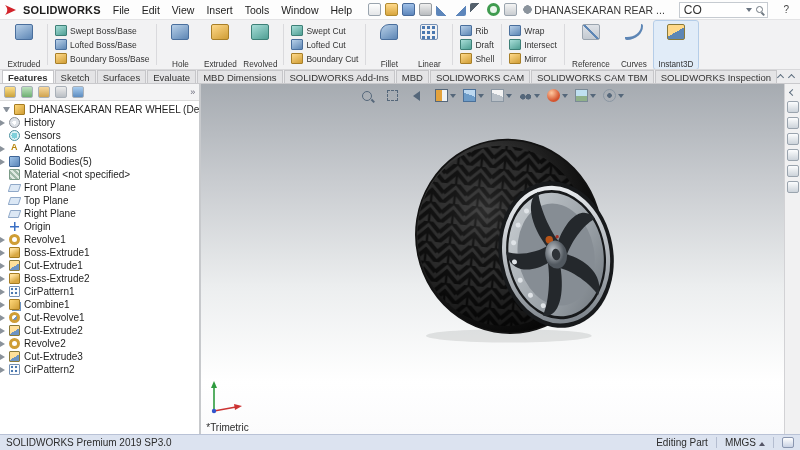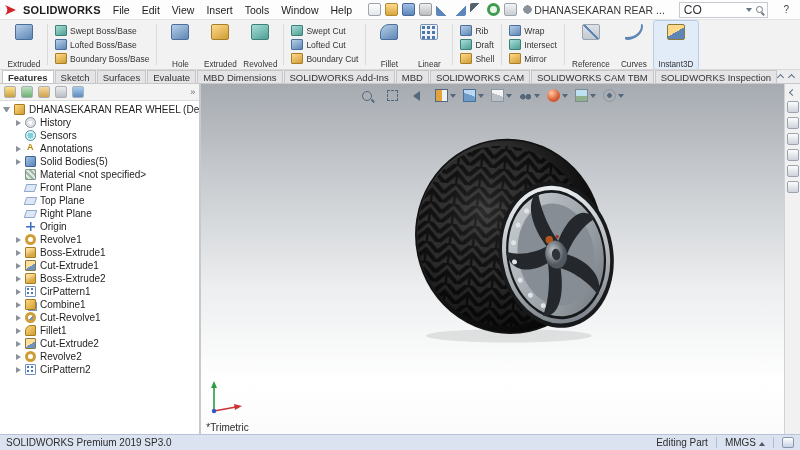--- a/index.html
+++ b/index.html
@@ -70,21 +70,21 @@
   .leftpanel{flex:0 0 158px;background:#fff;border-right:2px solid #c7c9cc;display:flex;flex-direction:column;min-height:0;}
   .paneltabs{flex:0 0 17px;background:#f3f3f4;border-bottom:1px solid #ddd;display:flex;align-items:center;gap:5px;padding:0 4px;}
   .ptab{width:12px;height:12px;border-radius:2px;border:1px solid #a9b0b8;display:block;}
   .i-fm{background:linear-gradient(#ffe08a,#c9a23c);}
   .i-pm{background:linear-gradient(#bfe3c0,#6daf72);}
   .i-cfg{background:linear-gradient(#f7d9a0,#d0a34f);}
   .i-dim{background:linear-gradient(#ececec,#b9bec4);}
   .i-disp{background:linear-gradient(#a9cdf0,#5d8cc0);}
   .pt-chevron{margin-left:auto;font-size:9px;color:#667;}
   .tree{flex:1;overflow:hidden;padding-top:2px;}
-  .tree-row{display:flex;align-items:center;gap:4px;height:13px;padding-left:16px;white-space:nowrap;cursor:default;}
+  .tree-row{display:flex;align-items:center;gap:4px;height:13px;padding-left:0;white-space:nowrap;cursor:default;}
   .tree-row.root{padding-left:3px;}
   .tlabel{font-size:10px;color:#1e1e1e;overflow:hidden;text-overflow:clip;}
   .tri{width:0;height:0;border-top:3.5px solid transparent;border-bottom:3.5px solid transparent;border-left:5px solid #8a929b;flex:0 0 5px;}
   .tri.down{border-left:3.5px solid transparent;border-right:3.5px solid transparent;border-top:5px solid #8a929b;border-bottom:none;flex:0 0 7px;}
   .ticon{width:11px;height:11px;flex:0 0 11px;border-radius:1px;position:relative;}
   .i-part-icon{background:linear-gradient(135deg,#ffd87a,#cf9d35);border:1px solid #a57c22;}
   .i-history-icon{border:1px solid #8a8f96;border-radius:50%;background:radial-gradient(circle,#fff 0 2px,#dfe3e8 2px);}
   .i-sensors-icon{border:1px solid #4a8f9f;border-radius:50%;background:radial-gradient(circle,#7fd0da 0 3px,#dff4f6 3px);}
   .i-annotations-icon::before{content:'A';position:absolute;left:2px;top:-1px;font-size:9px;font-weight:bold;color:#b8860b;}
   .i-solid-bodies-icon{background:linear-gradient(135deg,#9fc3e8,#5a84b8);border:1px solid #3f6597;}
@@ -480,39 +480,39 @@
             <span class="ticon i-combine-icon"></span>
             <span class="tlabel">Combine1</span>
           </div>
 
           <div class="tree-row">
             <span class="tri"></span>
             <span class="ticon i-cut-revolve-icon"></span>
             <span class="tlabel">Cut-Revolve1</span>
           </div>
 
-          <div class="tree-row">
-            <span class="tri"></span>
-            <span class="ticon i-fillet-icon"></span>
-            <span class="tlabel">Fillet1</span>
-          </div>
 
           <div class="tree-row">
             <span class="tri"></span>
             <span class="ticon i-cut-extrude-icon"></span>
             <span class="tlabel">Cut-Extrude2</span>
           </div>
 
           <div class="tree-row">
             <span class="tri"></span>
             <span class="ticon i-revolve-icon"></span>
             <span class="tlabel">Revolve2</span>
           </div>
 
 
+          <div class="tree-row">
+            <span class="tri"></span>
+            <span class="ticon i-cut-extrude-icon"></span>
+            <span class="tlabel">Cut-Extrude3</span>
+          </div>
 
           <div class="tree-row">
             <span class="tri"></span>
             <span class="ticon i-pattern-icon"></span>
             <span class="tlabel">CirPattern2</span>
           </div>
 
       </div>
     </div>
 

